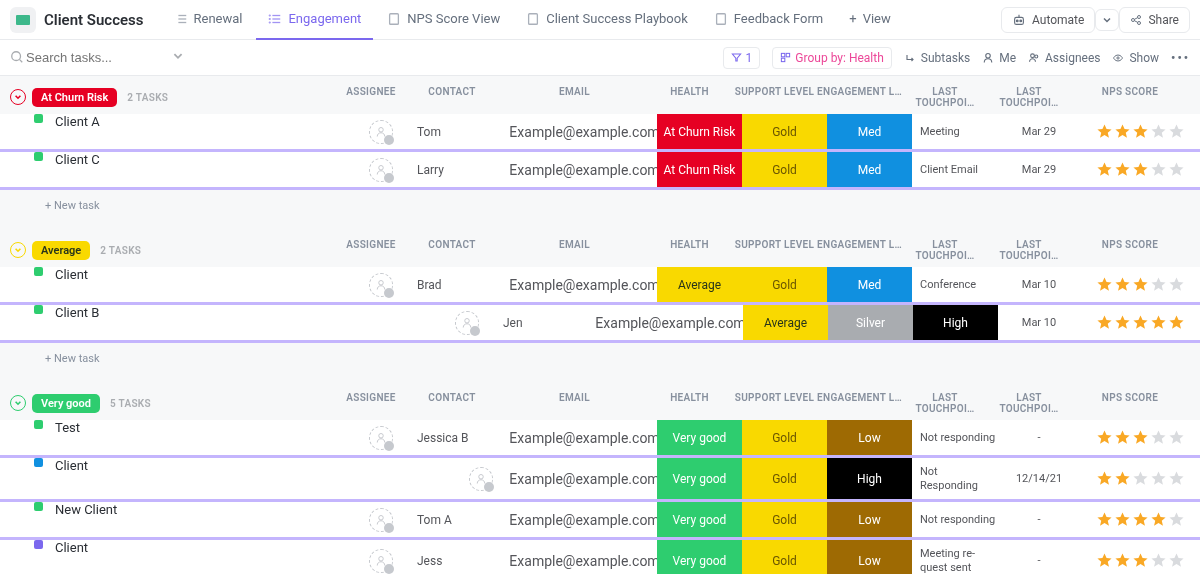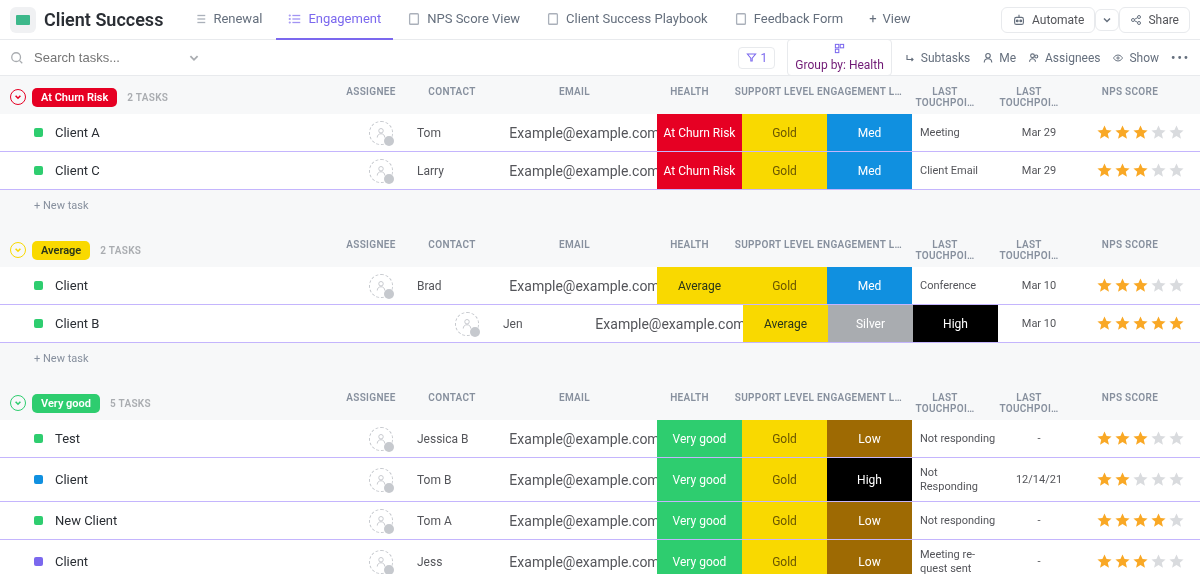--- a/index.html
+++ b/index.html
@@ -1,35 +1,35 @@
 <!DOCTYPE html>
 <html><head>
 <meta charset="utf-8">
 <style>
   * { box-sizing: border-box; margin: 0; padding: 0; }
   body { font-family: -apple-system, BlinkMacSystemFont, "Segoe UI", Roboto, sans-serif; font-size: 13px; color: #2a2e34; background: #f7f8f9; width: 1200px; }
   
   .header { display: flex; align-items: center; background: #fff; border-bottom: 1px solid #e8eaed; height: 40px; padding: 0 10px; }
   .folder-btn { width: 26px; height: 26px; background: #f0f1f3; border-radius: 6px; display: flex; align-items: center; justify-content: center; margin-right: 8px; }
   .folder-icon { width: 14px; height: 10px; background: #3db88b; border-radius: 1px; position: relative; }
-  .title { font-size: 18px; font-weight: 600; margin-right: 18px; }
+  .title { font-size: 15px; font-weight: 600; margin-right: 18px; }
   .tabs { display: flex; align-items: center; gap: 2px; flex: 1; }
   .tab { display: flex; align-items: center; gap: 6px; padding: 0 12px; height: 40px; color: #656f7d; cursor: pointer; border-bottom: 2px solid transparent; }
   .tab.active { color: #7b68ee; border-bottom-color: #7b68ee; }
   .tab-ico { width: 14px; height: 14px; opacity: 0.7; }
   .header-right { display: flex; align-items: center; }
   .btn { display: flex; align-items: center; gap: 6px; padding: 5px 10px; border: 1px solid #e8eaed; border-radius: 6px; background: #fff; color: #54555a; cursor: pointer; font-size: 12px; }
   
   .toolbar { display: flex; align-items: center; background: #fff; border-bottom: 1px solid #e8eaed; height: 36px; padding: 0 10px; }
-  .search { display: flex; align-items: center; gap: 10px; color: #a9acb0; flex: 1; }
+  .search { display: flex; gap: 2px; color: #a9acb0; flex: 1; }
   .search input { border: none; outline: none; font-size: 13px; width: 140px; }
   .chev { color: #a9acb0; margin-left: 4px; }
   .toolbar-right { display: flex; align-items: center; gap: 12px; font-size: 12px; color: #656f7d; }
   .filter-pill { display: flex; align-items: center; gap: 4px; padding: 3px 7px; border: 1px solid #e8eaed; border-radius: 4px; }
-  .group-by { color: #701a75; flex-direction: column; }
+  .group-by { color: #ec4899; }
   
   .content { padding: 0; }
   .group { margin-bottom: 8px; }
   .group-header { display: flex; align-items: center; padding: 10px 10px 6px; font-size: 10px; font-weight: 600; color: #87909e; text-transform: uppercase; letter-spacing: 0.3px; }
   .group-header .cols { display: flex; margin-left: auto; }
   .caret { width: 16px; height: 16px; border-radius: 50%; border: 1.5px solid; display: flex; align-items: center; justify-content: center; margin-right: 6px; flex-shrink: 0; }
   .caret svg { width: 8px; height: 8px; }
   .badge { padding: 3px 9px; border-radius: 5px; color: #fff; font-size: 11px; font-weight: 600; text-transform: none; margin-right: 10px; letter-spacing: 0; }
   .task-count { font-size: 10px; color: #a9acb0; font-weight: 600; }
   
@@ -38,21 +38,21 @@
   .col.contact { width: 100px; }
   .col.email { width: 145px; }
   .col.health { width: 85px; }
   .col.support { width: 85px; }
   .col.engage { width: 85px; }
   .col.touch1 { width: 86px; }
   .col.touch2 { width: 82px; }
   .col.nps { width: 120px; }
   
   .rows { background: #fff; }
-  .row { display: flex; align-items: center; border-bottom: 1px solid #c4b5fd; height: 38px; padding-left: 34px; }
+  .row { display: flex; align-items: flex-start; border-bottom: 3px solid #c4b5fd; height: 38px; padding-left: 34px; }
   .row.tall { height: 44px; }
   .status-dot { width: 9px; height: 9px; border-radius: 2px; margin-right: 12px; flex-shrink: 0; }
   .task-name { flex: 1; font-size: 13px; color: #2a2e34; }
   
   .cell { display: flex; align-items: center; justify-content: center; font-size: 12px; color: #54555a; height: 100%; }
   .cell.assignee { width: 62px; }
   .cell.contact { width: 100px; justify-content: flex-start; padding-left: 5px; }
   .cell.email { width: 145px; font-size: 14px; }
   .cell.health { width: 85px; color: #fff; font-size: 12px; }
   .cell.support { width: 85px; color: #fff; }
@@ -60,21 +60,21 @@
   .cell.touch1 { width: 86px; justify-content: flex-start; padding-left: 8px; font-size: 11px; line-height: 1.2; }
   .cell.touch2 { width: 82px; font-size: 11px; }
   .cell.nps { width: 120px; gap: 1px; }
   
   .avatar { width: 24px; height: 24px; border-radius: 50%; border: 1px dashed #c6c9ce; display: flex; align-items: center; justify-content: center; position: relative; }
   .avatar::after { content: ""; position: absolute; right: -2px; bottom: -2px; width: 10px; height: 10px; border-radius: 50%; background: #c6c9ce; }
   .avatar svg { width: 12px; height: 12px; stroke: #c6c9ce; }
   
   .star { width: 17px; height: 17px; }
   
-  .new-task { padding: 9px 34px; font-size: 11px; color: #87909e; cursor: pointer; }
+  .new-task { padding: 9px 45px; font-size: 11px; color: #87909e; cursor: pointer; }
   
   .bg-churn { background: #e60023; }
   .bg-average { background: #f9d900; color: #28351a !important; }
   .bg-verygood { background: #2ecd6f; }
   .bg-gold { background: #f9d900; color: #6a5500 !important; }
   .bg-silver { background: #a9acb0; }
   .bg-med { background: #1090e0; }
   .bg-high { background: #000000; }
   .bg-low { background: #9e6a03; }
   
@@ -480,21 +480,20 @@
       <div class="status-dot dot-blue"></div>
       <div class="task-name">Client</div>
       <div class="cell assignee">
             <div class="avatar">
               <svg viewBox="0 0 16 16" fill="none" stroke-width="1.3">
                 <circle cx="8" cy="5" r="3"></circle>
                 <path d="M3 14c0-3 2-5 5-5s5 2 5 5"></path>
               </svg>
             </div>
           </div>
-      <div class="cell contact">Tom B</div>
       <div class="cell email">Example@example.com</div>
       <div class="cell health bg-verygood">Very good</div>
       <div class="cell support bg-gold">Gold</div>
       <div class="cell engage bg-high">High</div>
       <div class="cell touch1">Not Responding</div>
       <div class="cell touch2">12/14/21</div>
       <div class="cell nps">
             <svg class="star" viewBox="0 0 24 24">
               <path fill="#f9a825" d="M12 2l2.9 6.6 7.1.6-5.4 4.7 1.7 7-6.3-3.8-6.3 3.8 1.7-7L2 9.2l7.1-.6z"></path>
             </svg>

